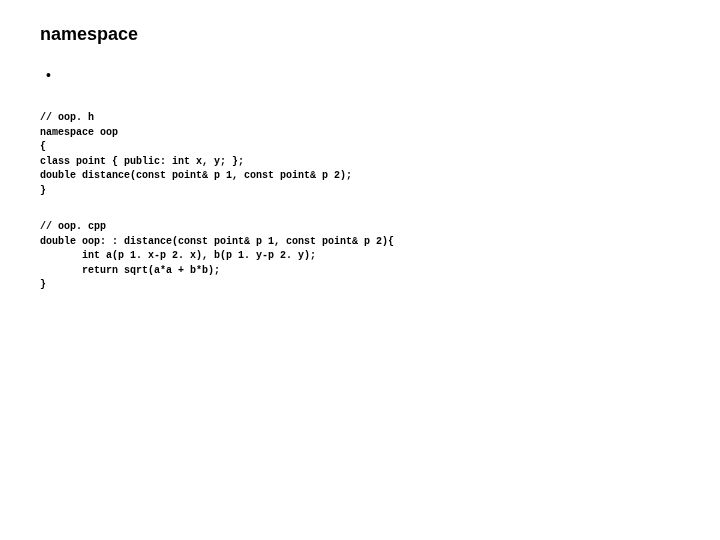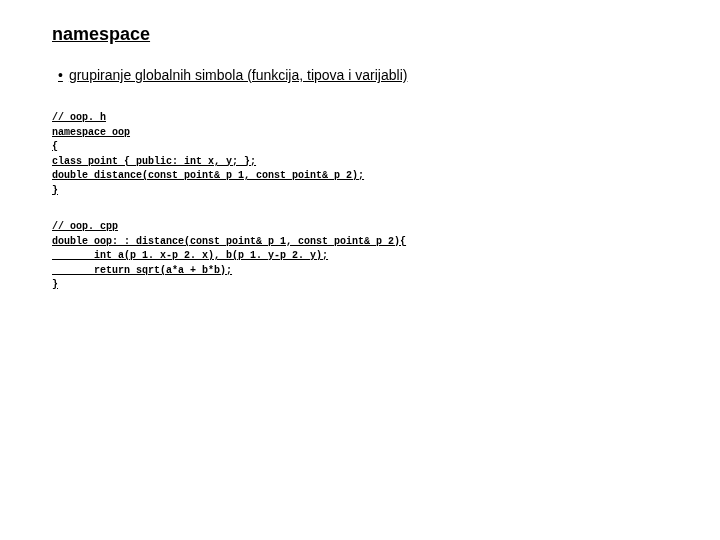--- a/index.html
+++ b/index.html
@@ -5,23 +5,22 @@
   html, body {
     margin: 0;
     padding: 0;
     width: 720px;
     height: 540px;
     background: #ffffff;
     font-family: Arial, Helvetica, sans-serif;
     color: #000000;
   }
   .page {
-    padding: 24px 40px 24px 52px;
+    padding: 24px 40px 24px 40px;
     box-sizing: border-box;
-    text-decoration: underline;
   }
   .title {
     font-weight: bold;
     font-size: 18px;
     margin: 0 0 22px 0;
   }
   .bullet-row {
     display: flex;
     align-items: baseline;
     font-size: 14px;
@@ -43,21 +42,20 @@
   }
 </style>
 </head>
 <body>
 
 <div class="page">
   <h1 class="title">namespace</h1>
 
   <div class="bullet-row">
     <span class="bullet-dot">•</span>
-    <span>grupiranje globalnih simbola (funkcija, tipova i varijabli)</span>
   </div>
 
   <div class="code code-block">// oop. h
 namespace oop
 {
 class point { public: int x, y; };
 double distance(const point&amp; p 1, const point&amp; p 2);
 }</div>
 
   <div class="code code-block">// oop. cpp

